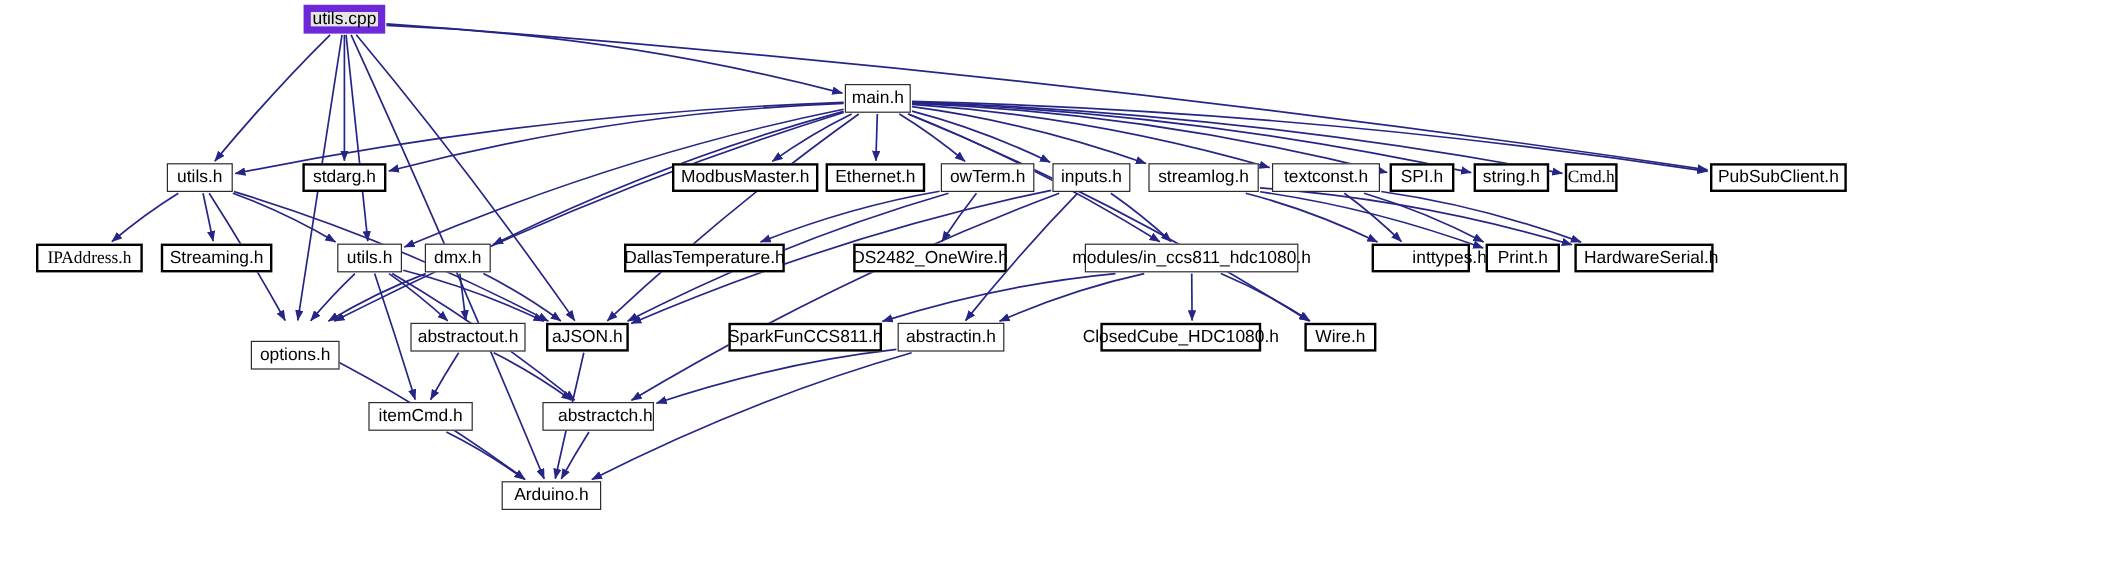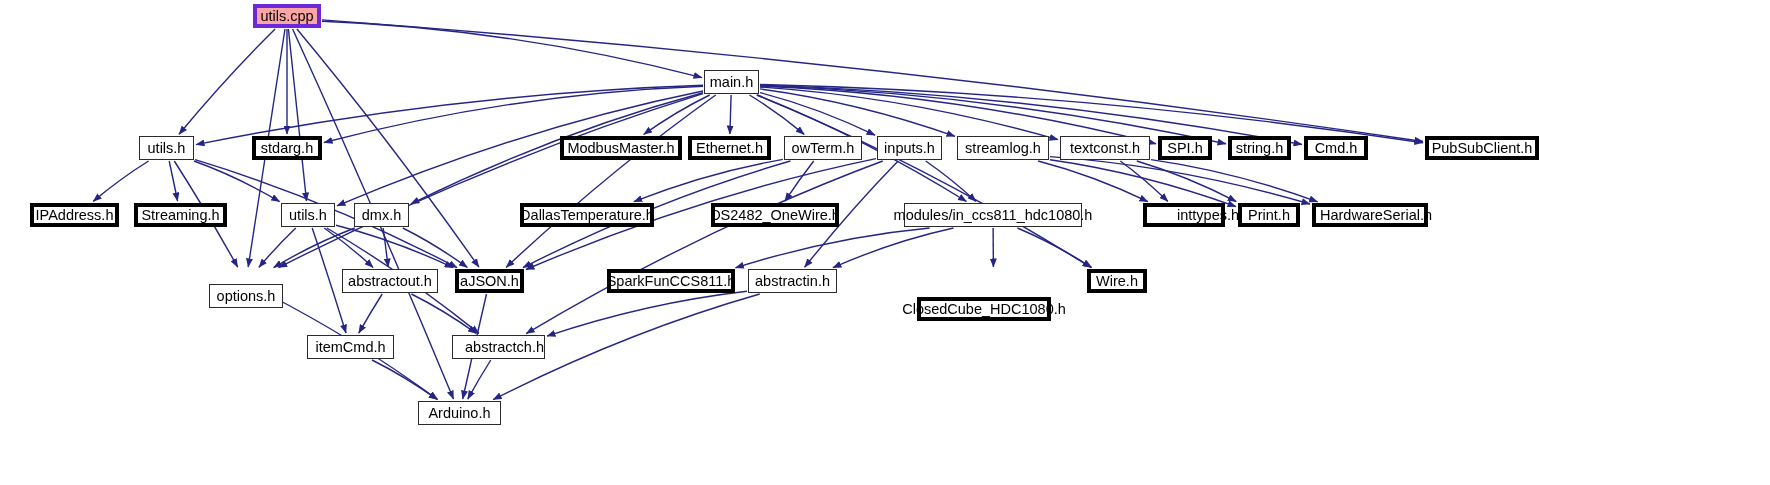--- a/index.html
+++ b/index.html
@@ -25,33 +25,33 @@
     pointer-events: none;
   }
   .node {
     position: absolute;
     box-sizing: border-box;
     display: flex;
     align-items: center;
     justify-content: center;
     height: 24px;
     background: #ffffff;
-    border: 4px solid #000000;
+    border: 2px solid #000000;
     color: #000000;
     font-size: 14.5px;
     line-height: 14px;
     white-space: nowrap;
     z-index: 5;
   }
   .node.strong {
     border: 1px solid #2b2b2b;
   }
   .node.root {
-    background: #fca5a5;
-    border: 4px solid #6d28d9;
+    background: #e5e5e5;
+    border: 6px solid #6d28d9;
   }
   .node-label {
     padding: 0 7px;
     pointer-events: none;
   }
 </style>
 </head>
 <body>
 
 <div id="graph-root">
@@ -158,27 +158,27 @@
       </div>
       <div class="node strong" style="left: 1060px; top: 136px; width: 90px;">
         <span class="node-label">textconst.h</span>
       </div>
       <div class="node light" style="left: 1158px; top: 136px; width: 54px;">
         <span class="node-label">SPI.h</span>
       </div>
       <div class="node light" style="left: 1228px; top: 136px; width: 63px;">
         <span class="node-label">string.h</span>
       </div>
-      <div class="node light" style="left: 1304px; top: 136px; width: 64px;">
+      <div class="node light" style="left: 1304px; top: 136px; width: 44px; font-family: Liberation Serif, serif;">
         <span class="node-label">Cmd.h</span>
       </div>
       <div class="node light" style="left: 1425px; top: 136px; width: 114px;">
         <span class="node-label">PubSubClient.h</span>
       </div>
-      <div class="node light" style="left: 30px; top: 203px; width: 89px;">
+      <div class="node light" style="left: 30px; top: 203px; width: 89px; font-family: Liberation Serif, serif;">
         <span class="node-label">IPAddress.h</span>
       </div>
       <div class="node light" style="left: 134px; top: 203px; width: 93px;">
         <span class="node-label">Streaming.h</span>
       </div>
       <div class="node strong" style="left: 281px; top: 203px; width: 54px;">
         <span class="node-label">utils.h</span>
       </div>
       <div class="node strong" style="left: 354px; top: 203px; width: 55px;">
         <span class="node-label">dmx.h</span>
@@ -209,21 +209,21 @@
       </div>
       <div class="node light" style="left: 455px; top: 269px; width: 69px;">
         <span class="node-label">aJSON.h</span>
       </div>
       <div class="node light" style="left: 607px; top: 269px; width: 128px;">
         <span class="node-label">SparkFunCCS811.h</span>
       </div>
       <div class="node strong" style="left: 748px; top: 269px; width: 89px;">
         <span class="node-label">abstractin.h</span>
       </div>
-      <div class="node light" style="left: 917px; top: 269px; width: 134px; margin-top: 28px;">
+      <div class="node light" style="left: 917px; top: 269px; width: 134px;">
         <span class="node-label">ClosedCube_HDC1080.h</span>
       </div>
       <div class="node light" style="left: 1087px; top: 269px; width: 60px;">
         <span class="node-label">Wire.h</span>
       </div>
       <div class="node strong" style="left: 307px; top: 335px; width: 87px;">
         <span class="node-label">itemCmd.h</span>
       </div>
       <div class="node strong" style="left: 452px; top: 335px; width: 93px; padding-left: 12px;">
         <span class="node-label">abstractch.h</span>

